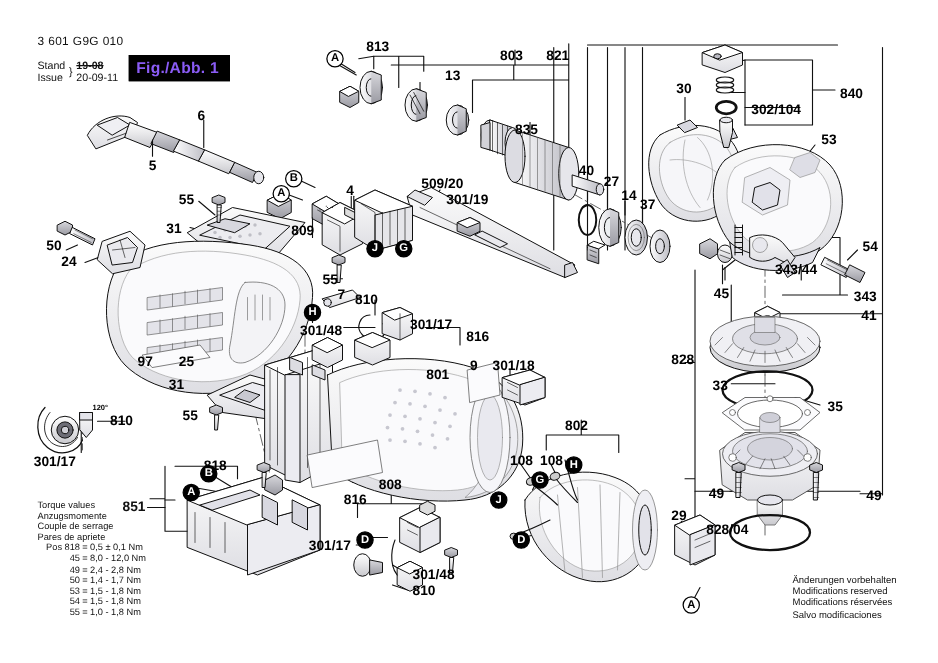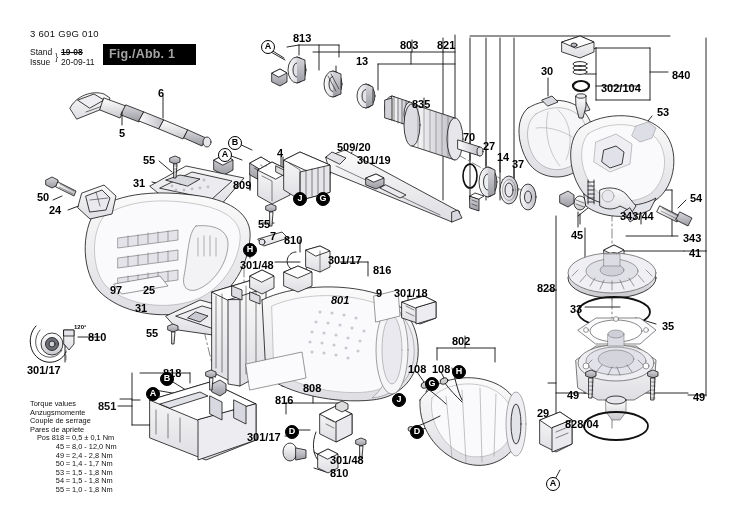--- a/index.html
+++ b/index.html
@@ -33,23 +33,23 @@
     white-space:nowrap;
   }
   #matnr{left:30px;top:28px;font-size:9.5px;letter-spacing:.3px;}
   #standrow{left:30px;top:47px;font-size:8.5px;line-height:10px;}
   #standrow td{font-size:8.5px;padding:0;line-height:10px;font-family:"Liberation Sans",sans-serif;margin-top:12px;}
   .strike{text-decoration:line-through;font-weight:bold;}
   .bracehdr{font-size:11px;line-height:9px;}
 
   #figbox{
     position:absolute;left:103px;top:44px;
-    background:#000;color:#a3a3a3;
+    background:#000;color:#8b5cf6;
     font-weight:bold;font-size:12.5px;
-    padding:2px 20px 3px 5px;
+    padding:2px 8px 3px 5px;
     border:1px solid #000;
     letter-spacing:.2px;
   }
 
   
   #warnbox{
     position:absolute;left:49px;top:108px;width:101px;height:57px;
     border:1.6px solid #000;background:#fff;box-sizing:border-box;
   }
   #warnbox .icons{height:32px;border-bottom:1.6px solid #000;position:relative;}
@@ -739,40 +739,46 @@
         <div class="t-row"><span class="t-pos">45</span><span class="t-eq">=</span><span class="t-val">8,0 - 12,0 Nm</span></div>
         <div class="t-row"><span class="t-pos">49</span><span class="t-eq">=</span><span class="t-val">2,4 - 2,8 Nm</span></div>
         <div class="t-row"><span class="t-pos">50</span><span class="t-eq">=</span><span class="t-val">1,4 - 1,7 Nm</span></div>
         <div class="t-row"><span class="t-pos">53</span><span class="t-eq">=</span><span class="t-val">1,5 - 1,8 Nm</span></div>
         <div class="t-row"><span class="t-pos">54</span><span class="t-eq">=</span><span class="t-val">1,5 - 1,8 Nm</span></div>
         <div class="t-row"><span class="t-pos">55</span><span class="t-eq">=</span><span class="t-val">1,0 - 1,8 Nm</span></div>
       </div>
   </div>
   <div id="lbl851">851</div>
 
+  <div id="legal">
+    <div>Änderungen vorbehalten</div>
+    <div>Modifications reserved</div>
+    <div>Modifications réservées</div>
+    <div>Salvo modificaciones</div>
+  </div>
 
   <div id="labels-layer">
       <div class="lbl" style="left: 158px; top: 88px;">6</div>
       <div class="lbl" style="left: 119px; top: 128px;">5</div>
       <div class="lbl" style="left: 143px; top: 155px;">55</div>
       <div class="lbl" style="left: 133px; top: 178px;">31</div>
       <div class="lbl" style="left: 37px; top: 192px;">50</div>
       <div class="lbl" style="left: 49px; top: 205px;">24</div>
       <div class="lbl" style="left: 277px; top: 148px;">4</div>
       <div class="lbl" style="left: 233px; top: 180px;">809</div>
       <div class="lbl" style="left: 293px; top: 33px;">813</div>
       <div class="lbl" style="left: 328px; top: 56px; margin-left: 28px;">13</div>
       <div class="lbl" style="left: 400px; top: 40px;">803</div>
       <div class="lbl" style="left: 437px; top: 40px;">821</div>
       <div class="lbl" style="left: 412px; top: 99px;">835</div>
       <div class="lbl" style="left: 541px; top: 66px;">30</div>
       <div class="lbl" style="left: 601px; top: 83px;">302/104</div>
       <div class="lbl" style="left: 672px; top: 70px;">840</div>
       <div class="lbl" style="left: 657px; top: 107px;">53</div>
-      <div class="lbl" style="left: 463px; top: 132px;">70</div>
+      <div class="lbl" style="left: 463px; top: 132px;">40</div>
       <div class="lbl" style="left: 483px; top: 141px;">27</div>
       <div class="lbl" style="left: 497px; top: 152px;">14</div>
       <div class="lbl" style="left: 512px; top: 159px;">37</div>
       <div class="lbl" style="left: 337px; top: 142px;">509/20</div>
       <div class="lbl" style="left: 357px; top: 155px;">301/19</div>
       <div class="lbl" style="left: 690px; top: 193px;">54</div>
       <div class="lbl" style="left: 620px; top: 211px;">343/44</div>
       <div class="lbl" style="left: 683px; top: 233px;">343</div>
       <div class="lbl" style="left: 689px; top: 248px;">41</div>
       <div class="lbl" style="left: 571px; top: 230px;">45</div>
@@ -788,21 +794,21 @@
       <div class="lbl" style="left: 284px; top: 235px;">810</div>
       <div class="lbl" style="left: 240px; top: 260px;">301/48</div>
       <div class="lbl" style="left: 328px; top: 255px;">301/17</div>
       <div class="lbl" style="left: 373px; top: 265px;">816</div>
       <div class="lbl" style="left: 110px; top: 285px;">97</div>
       <div class="lbl" style="left: 143px; top: 285px;">25</div>
       <div class="lbl" style="left: 135px; top: 303px;">31</div>
       <div class="lbl" style="left: 146px; top: 328px;">55</div>
       <div class="lbl" style="left: 88px; top: 332px;">810</div>
       <div class="lbl" style="left: 27px; top: 365px;">301/17</div>
-      <div class="lbl" style="left: 331px; top: 295px; font-style: italic;">801</div>
+      <div class="lbl" style="left: 341px; top: 295px;">801</div>
       <div class="lbl" style="left: 376px; top: 288px;">9</div>
       <div class="lbl" style="left: 394px; top: 288px;">301/18</div>
       <div class="lbl" style="left: 452px; top: 336px;">802</div>
       <div class="lbl" style="left: 408px; top: 364px;">108</div>
       <div class="lbl" style="left: 432px; top: 364px;">108</div>
       <div class="lbl" style="left: 303px; top: 383px;">808</div>
       <div class="lbl" style="left: 163px; top: 368px;">818</div>
       <div class="lbl" style="left: 275px; top: 395px;">816</div>
       <div class="lbl" style="left: 247px; top: 432px;">301/17</div>
       <div class="lbl" style="left: 330px; top: 455px;">301/48</div>

